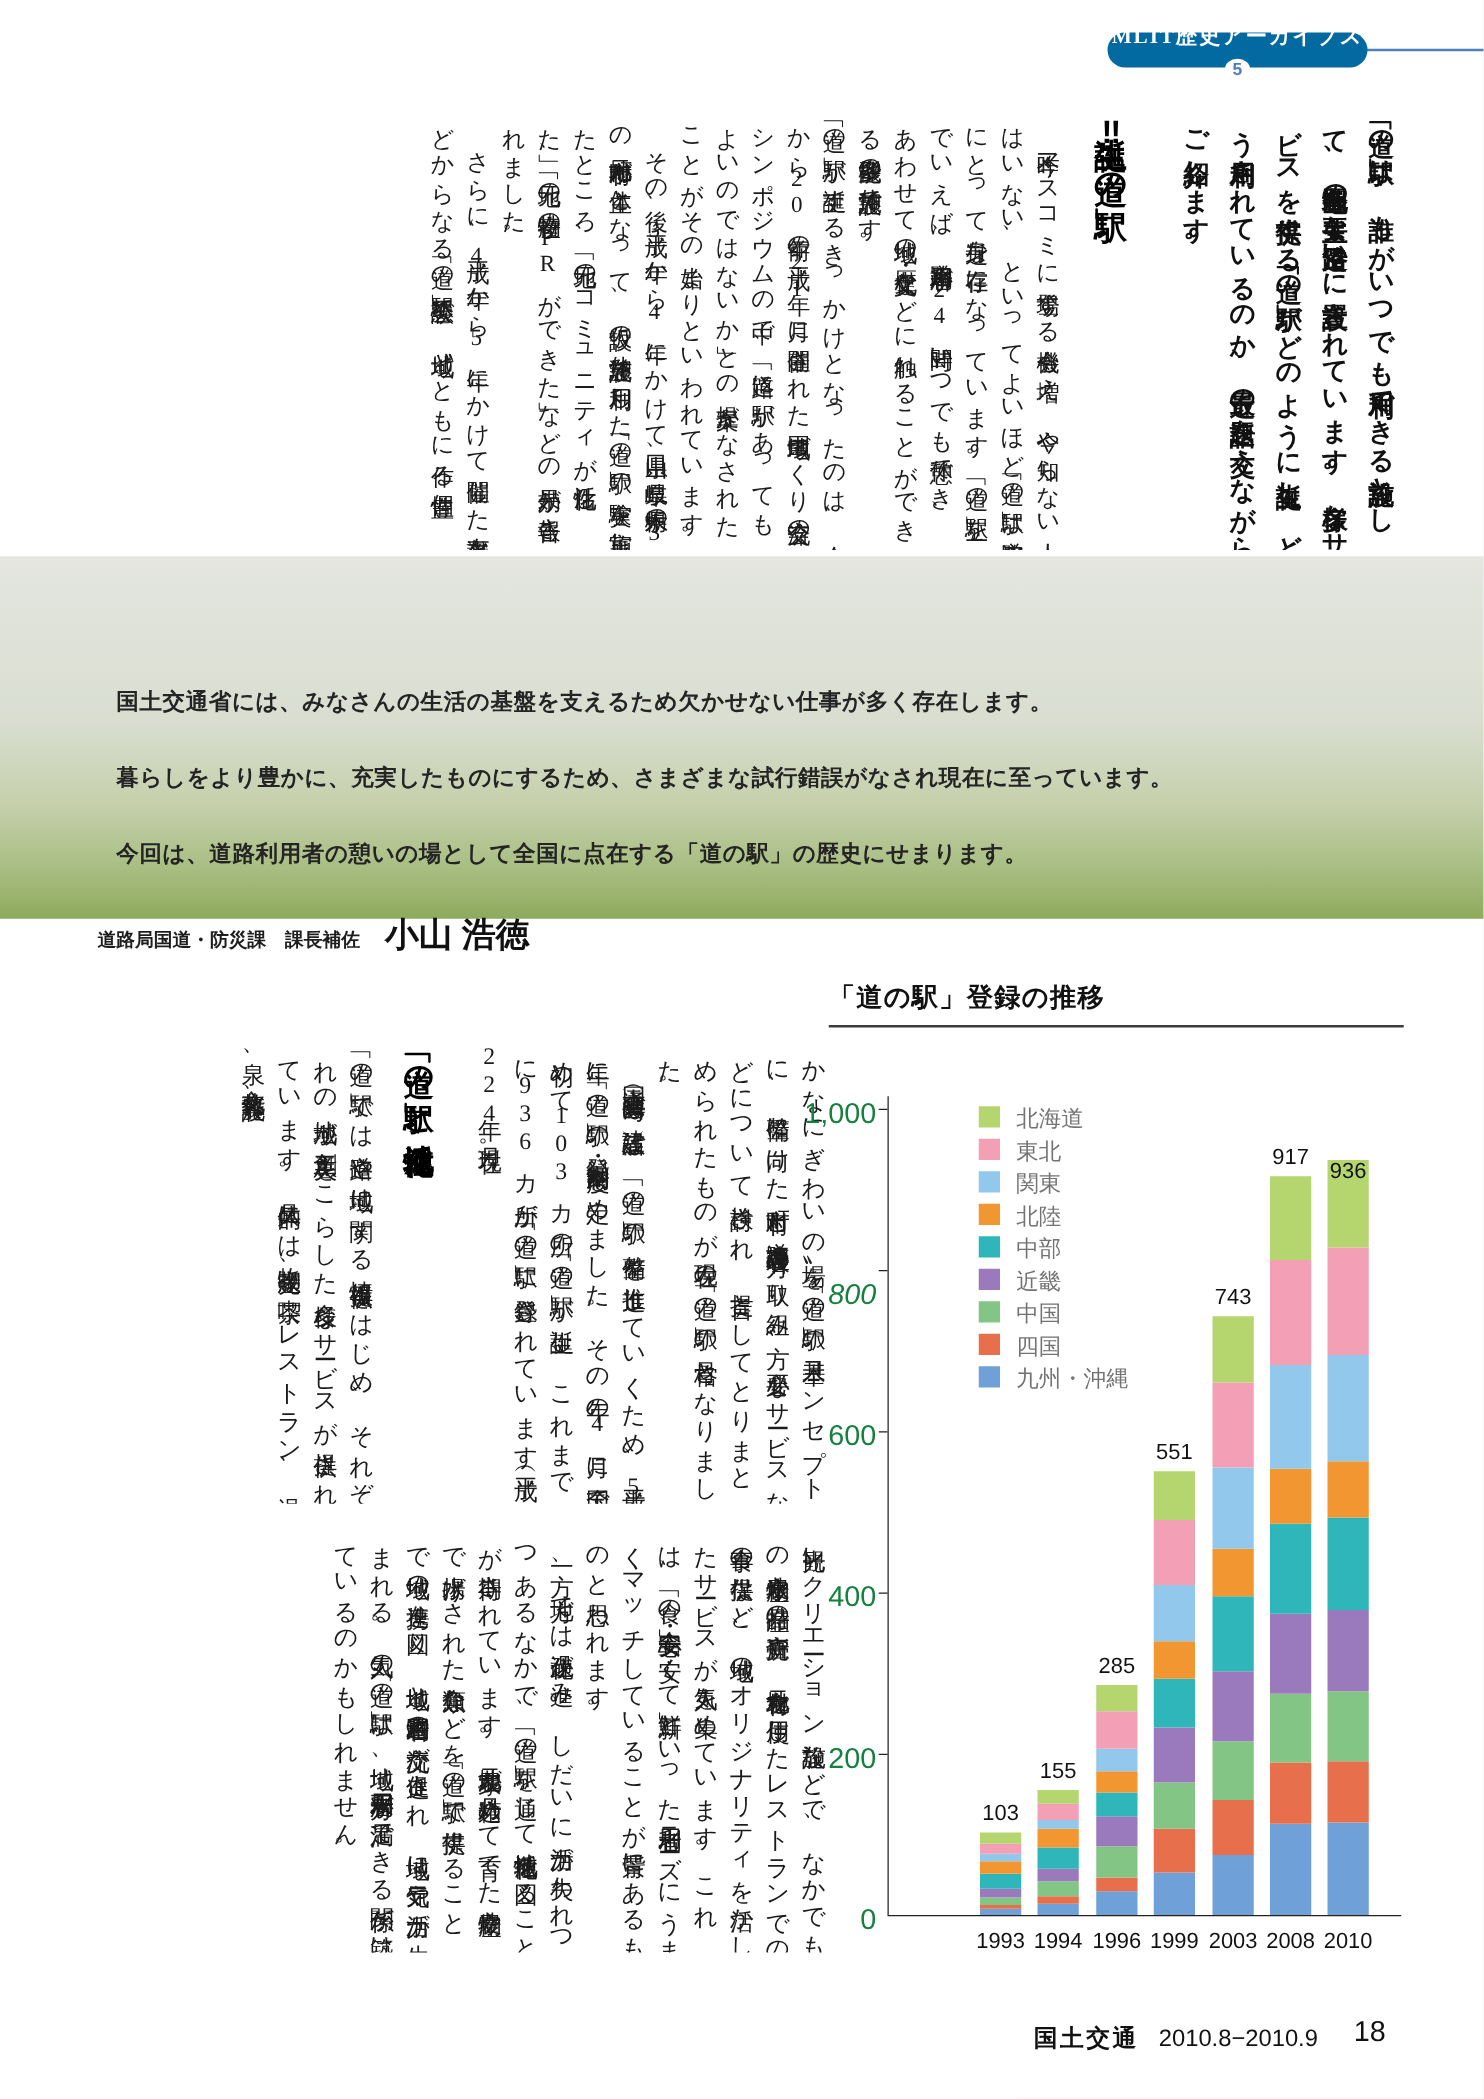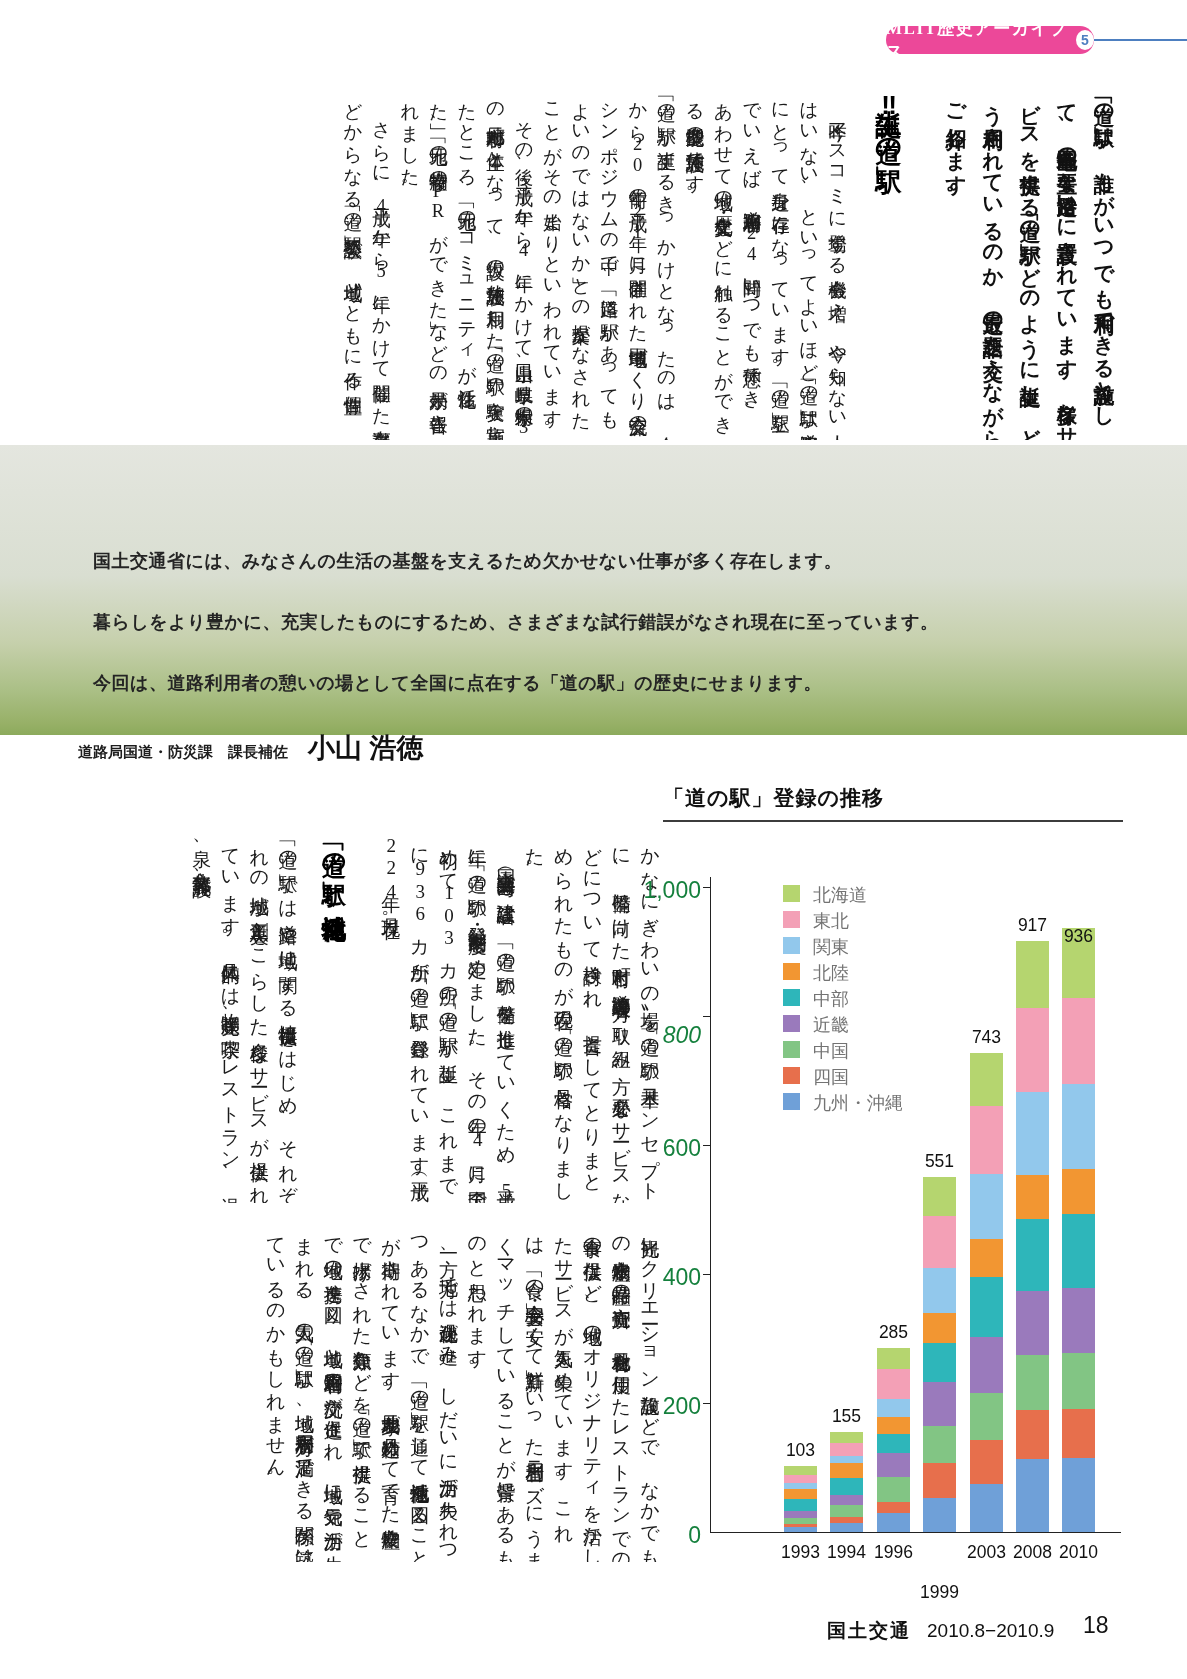--- a/index.html
+++ b/index.html
@@ -1,23 +1,23 @@
 <!DOCTYPE html>
 <html lang="ja"><head>
 <meta charset="utf-8">
 <style>
   html,body{margin:0;padding:0;background:#e9e9e9;}
   .page{position:relative;width:1187px;height:1679px;background:#ffffff;overflow:hidden;
         font-family:"Liberation Serif","DejaVu Serif",serif;color:#1b1b1b;}
 
   
   .badge-rule{position:absolute;left:1088px;top:39px;width:99px;height:2px;background:#4d7fc0;}
-  .badge{position:absolute;left:886px;top:26px;width:208px;height:28px;background:#ec4899;
+  .badge{position:absolute;left:886px;top:26px;width:208px;height:28px;background:#0369a1;
          border-radius:15px;color:#fff;display:flex;align-items:center;justify-content:center;gap:7px;
-         font-size:17px;letter-spacing:1.5px;font-weight:bold;}
+         font-size:17px;letter-spacing:1.5px;font-weight:bold;flex-direction:column;}
   .badge-num{width:20px;height:20px;border-radius:50%;background:#fff;color:#4d7fc0;
          font-family:"Liberation Sans","DejaVu Sans",sans-serif;font-weight:bold;font-size:14px;
          display:flex;align-items:center;justify-content:center;letter-spacing:0;}
 
   
   .vtext{writing-mode:vertical-rl;text-orientation:upright;overflow:hidden;}
   .vtext p{margin:0;}
   .ind{text-indent:1em;}
 
   .top-article{position:absolute;left:70px;top:90px;width:1052px;height:350px;}
@@ -164,21 +164,21 @@
         <div class="abs" style="position: absolute; left: 260px; top: 714px; width: 33px; height: 34px; background: rgb(111, 160, 216);"></div>
         <div class="abs" style="position: absolute; left: 260px; top: 679px; width: 33px; height: 35px; background: rgb(231, 111, 76);"></div>
         <div class="abs" style="position: absolute; left: 260px; top: 642px; width: 33px; height: 37px; background: rgb(130, 197, 132);"></div>
         <div class="abs" style="position: absolute; left: 260px; top: 598px; width: 33px; height: 44px; background: rgb(154, 122, 188);"></div>
         <div class="abs" style="position: absolute; left: 260px; top: 559px; width: 33px; height: 39px; background: rgb(46, 182, 186);"></div>
         <div class="abs" style="position: absolute; left: 260px; top: 529px; width: 33px; height: 30px; background: rgb(242, 150, 50);"></div>
         <div class="abs" style="position: absolute; left: 260px; top: 484px; width: 33px; height: 45px; background: rgb(146, 200, 236);"></div>
         <div class="abs" style="position: absolute; left: 260px; top: 432px; width: 33px; height: 52px; background: rgb(243, 160, 182);"></div>
         <div class="abs" style="position: absolute; left: 260px; top: 393px; width: 33px; height: 39px; background: rgb(181, 213, 111);"></div>
         <div class="abs total-label" style="left: 252px; top: 367px; width: 49px;">551</div>
-        <div class="abs x-label" style="left: 252px; top: 798px; width: 49px;">1999</div>
+        <div class="abs x-label" style="left: 252px; top: 758px; width: 49px;">1999</div>
         <div class="abs " style="left: 307px; top: 0px; width: 0px; height: 0px;"></div>
         <div class="abs" style="position: absolute; left: 307px; top: 700px; width: 33px; height: 48px; background: rgb(111, 160, 216);"></div>
         <div class="abs" style="position: absolute; left: 307px; top: 656px; width: 33px; height: 44px; background: rgb(231, 111, 76);"></div>
         <div class="abs" style="position: absolute; left: 307px; top: 609px; width: 33px; height: 47px; background: rgb(130, 197, 132);"></div>
         <div class="abs" style="position: absolute; left: 307px; top: 553px; width: 33px; height: 56px; background: rgb(154, 122, 188);"></div>
         <div class="abs" style="position: absolute; left: 307px; top: 493px; width: 33px; height: 60px; background: rgb(46, 182, 186);"></div>
         <div class="abs" style="position: absolute; left: 307px; top: 455px; width: 33px; height: 38px; background: rgb(242, 150, 50);"></div>
         <div class="abs" style="position: absolute; left: 307px; top: 390px; width: 33px; height: 65px; background: rgb(146, 200, 236);"></div>
         <div class="abs" style="position: absolute; left: 307px; top: 322px; width: 33px; height: 68px; background: rgb(243, 160, 182);"></div>
         <div class="abs" style="position: absolute; left: 307px; top: 269px; width: 33px; height: 53px; background: rgb(181, 213, 111);"></div>

